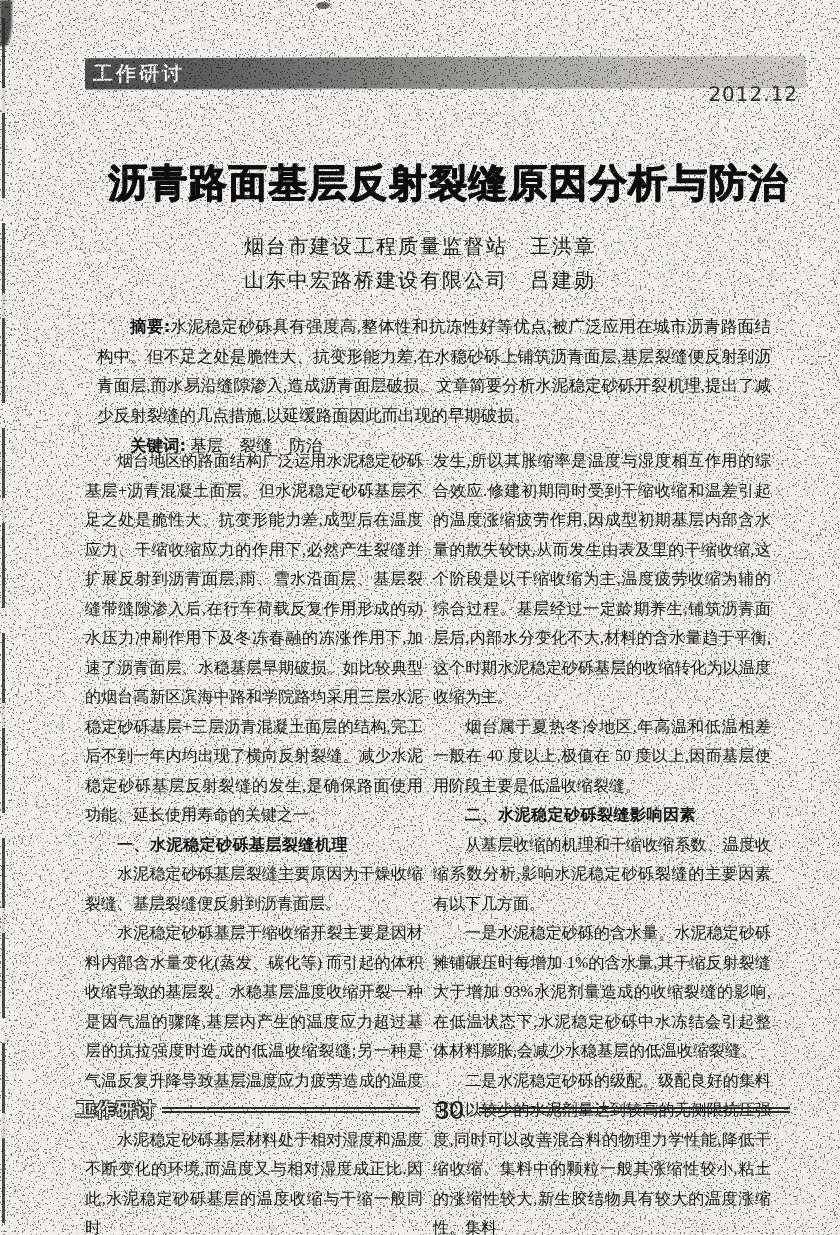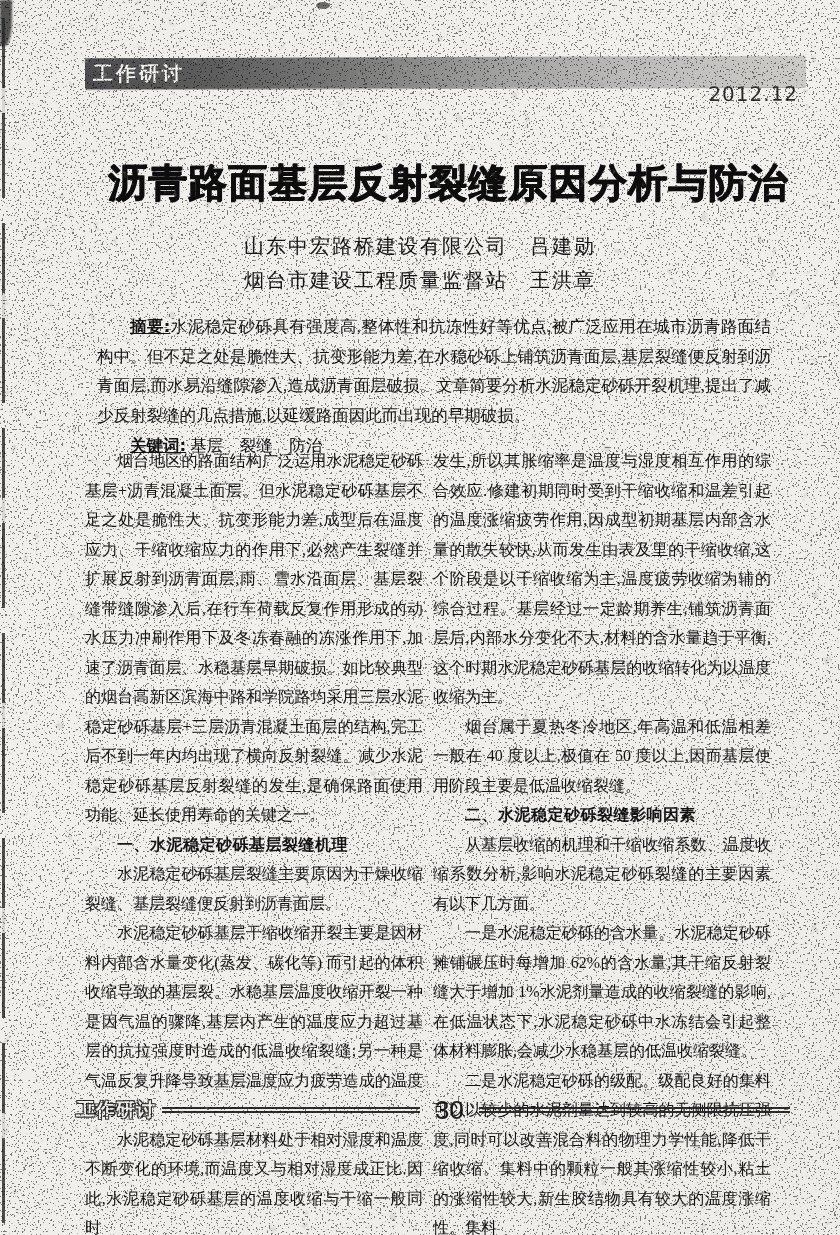--- a/index.html
+++ b/index.html
@@ -37,21 +37,21 @@
     position:absolute;left:0;top:156px;width:100%;text-align:center;
     font-family:"DejaVu Sans","Liberation Sans",sans-serif;font-weight:900;
     font-size:39px;letter-spacing:1px;color:#0e0e0e;
     text-shadow:1px 0 0 #0e0e0e,0 1px 0 #0e0e0e;
     padding-left:28px;
   }
   .authors{position:absolute;left:0;top:229px;width:100%;text-align:center;font-size:20px;line-height:34px;color:#161616;letter-spacing:2px;}
   
   .front-matter{position:absolute;left:97px;top:312px;width:674px;font-size:16.5px;line-height:29.6px;text-align:justify;color:#151515;}
   .abstract-p{margin:0;text-indent:2em;}
-  .front-label{font-family:"DejaVu Sans","Liberation Sans",sans-serif;font-weight:bold;text-decoration:underline;}
+  .front-label{font-family:"DejaVu Sans","Liberation Sans",sans-serif;font-weight:bold;}
   .keywords-line{margin:1px 0 0 0;text-indent:2em;}
   
   .columns{position:absolute;left:85px;top:446px;width:686px;display:flex;gap:10px;}
   .col{width:338px;font-size:16px;line-height:29.5px;text-align:justify;color:#141414;}
   .col p{margin:0;}
   .p-indent{text-indent:2em;}
   .p-flush{text-indent:0;}
   .col-heading{font-family:"DejaVu Sans","Liberation Sans",sans-serif;font-weight:bold;text-indent:2em;letter-spacing:.5px;}
   
   .footer{position:absolute;left:76px;top:1097px;width:714px;display:flex;align-items:center;}
@@ -75,43 +75,43 @@
   <div class="smudge-tl"></div>
   <div class="smudge-top"></div>
 
   <div class="header-bar">
     <span class="section-label">工作研讨</span>
     <span class="issue-date">2012.12</span>
   </div>
 
   <div class="article-title">沥青路面基层反射裂缝原因分析与防治</div>
   <div class="authors">
+    <div>烟台市建设工程质量监督站　王洪章</div>
     <div>山东中宏路桥建设有限公司　吕建勋</div>
-    <div>烟台市建设工程质量监督站　王洪章</div>
   </div>
 
   <div class="front-matter">
     <p class="abstract-p"><span class="front-label">摘要:</span><span>水泥稳定砂砾具有强度高,整体性和抗冻性好等优点,被广泛应用在城市沥青路面结构中。但不足之处是脆性大、抗变形能力差,在水稳砂砾上铺筑沥青面层,基层裂缝便反射到沥青面层,而水易沿缝隙渗入,造成沥青面层破损。文章简要分析水泥稳定砂砾开裂机理,提出了减少反射裂缝的几点措施,以延缓路面因此而出现的早期破损。</span></p>
     <p class="keywords-line"><span class="front-label">关键词:</span> <span>基层　裂缝　防治</span></p>
   </div>
 
   <div class="columns">
     <div class="col">
       <p class="p-indent">烟台地区的路面结构广泛运用水泥稳定砂砾基层+沥青混凝土面层。但水泥稳定砂砾基层不足之处是脆性大、抗变形能力差,成型后在温度应力、干缩收缩应力的作用下,必然产生裂缝并扩展反射到沥青面层,雨、雪水沿面层、基层裂缝带缝隙渗入后,在行车荷载反复作用形成的动水压力冲刷作用下及冬冻春融的冻涨作用下,加速了沥青面层、水稳基层早期破损。如比较典型的烟台高新区滨海中路和学院路均采用三层水泥稳定砂砾基层+三层沥青混凝土面层的结构,完工后不到一年内均出现了横向反射裂缝。减少水泥稳定砂砾基层反射裂缝的发生,是确保路面使用功能、延长使用寿命的关键之一。</p>
       <p class="col-heading">一、水泥稳定砂砾基层裂缝机理</p>
       <p class="p-indent">水泥稳定砂砾基层裂缝主要原因为干燥收缩裂缝、基层裂缝便反射到沥青面层。</p>
       <p class="p-indent">水泥稳定砂砾基层干缩收缩开裂主要是因材料内部含水量变化(蒸发、碳化等) 而引起的体积收缩导致的基层裂。水稳基层温度收缩开裂一种是因气温的骤降,基层内产生的温度应力超过基层的抗拉强度时造成的低温收缩裂缝;另一种是气温反复升降导致基层温度应力疲劳造成的温度疲劳裂缝。</p>
       <p class="p-indent">水泥稳定砂砾基层材料处于相对湿度和温度不断变化的环境,而温度又与相对湿度成正比.因此,水泥稳定砂砾基层的温度收缩与干缩一般同时</p>
     </div>
     <div class="col">
       <p class="p-flush">发生,所以其胀缩率是温度与湿度相互作用的综合效应.修建初期同时受到干缩收缩和温差引起的温度涨缩疲劳作用,因成型初期基层内部含水量的散失较快,从而发生由表及里的干缩收缩,这个阶段是以干缩收缩为主,温度疲劳收缩为辅的综合过程。基层经过一定龄期养生,铺筑沥青面层后,内部水分变化不大,材料的含水量趋于平衡,这个时期水泥稳定砂砾基层的收缩转化为以温度收缩为主。</p>
       <p class="p-indent">烟台属于夏热冬冷地区,年高温和低温相差一般在 40 度以上,极值在 50 度以上,因而基层使用阶段主要是低温收缩裂缝。</p>
       <p class="col-heading">二、水泥稳定砂砾裂缝影响因素</p>
       <p class="p-indent">从基层收缩的机理和干缩收缩系数、温度收缩系数分析,影响水泥稳定砂砾裂缝的主要因素有以下几方面。</p>
-      <p class="p-indent">一是水泥稳定砂砾的含水量。水泥稳定砂砾摊铺碾压时每增加 62%的含水量,其干缩反射裂缝大于增加 1%水泥剂量造成的收缩裂缝的影响,在低温状态下,水泥稳定砂砾中水冻结会引起整体材料膨胀,会减少水稳基层的低温收缩裂缝。</p>
+      <p class="p-indent">一是水泥稳定砂砾的含水量。水泥稳定砂砾摊铺碾压时每增加 1%的含水量,其干缩反射裂缝大于增加 93%水泥剂量造成的收缩裂缝的影响,在低温状态下,水泥稳定砂砾中水冻结会引起整体材料膨胀,会减少水稳基层的低温收缩裂缝。</p>
       <p class="p-indent">二是水泥稳定砂砾的级配。级配良好的集料可以以较少的水泥剂量达到较高的无侧限抗压强度,同时可以改善混合料的物理力学性能,降低干缩收缩。集料中的颗粒一般其涨缩性较小,粘土的涨缩性较大,新生胶结物具有较大的温度涨缩性。集料</p>
     </div>
   </div>
 
   <div class="footer">
     <span class="journal-logo">工作研讨</span>
     <div class="rule rule-left"></div>
     <span class="page-number">30</span>
     <div class="rule rule-right"></div>
   </div>

